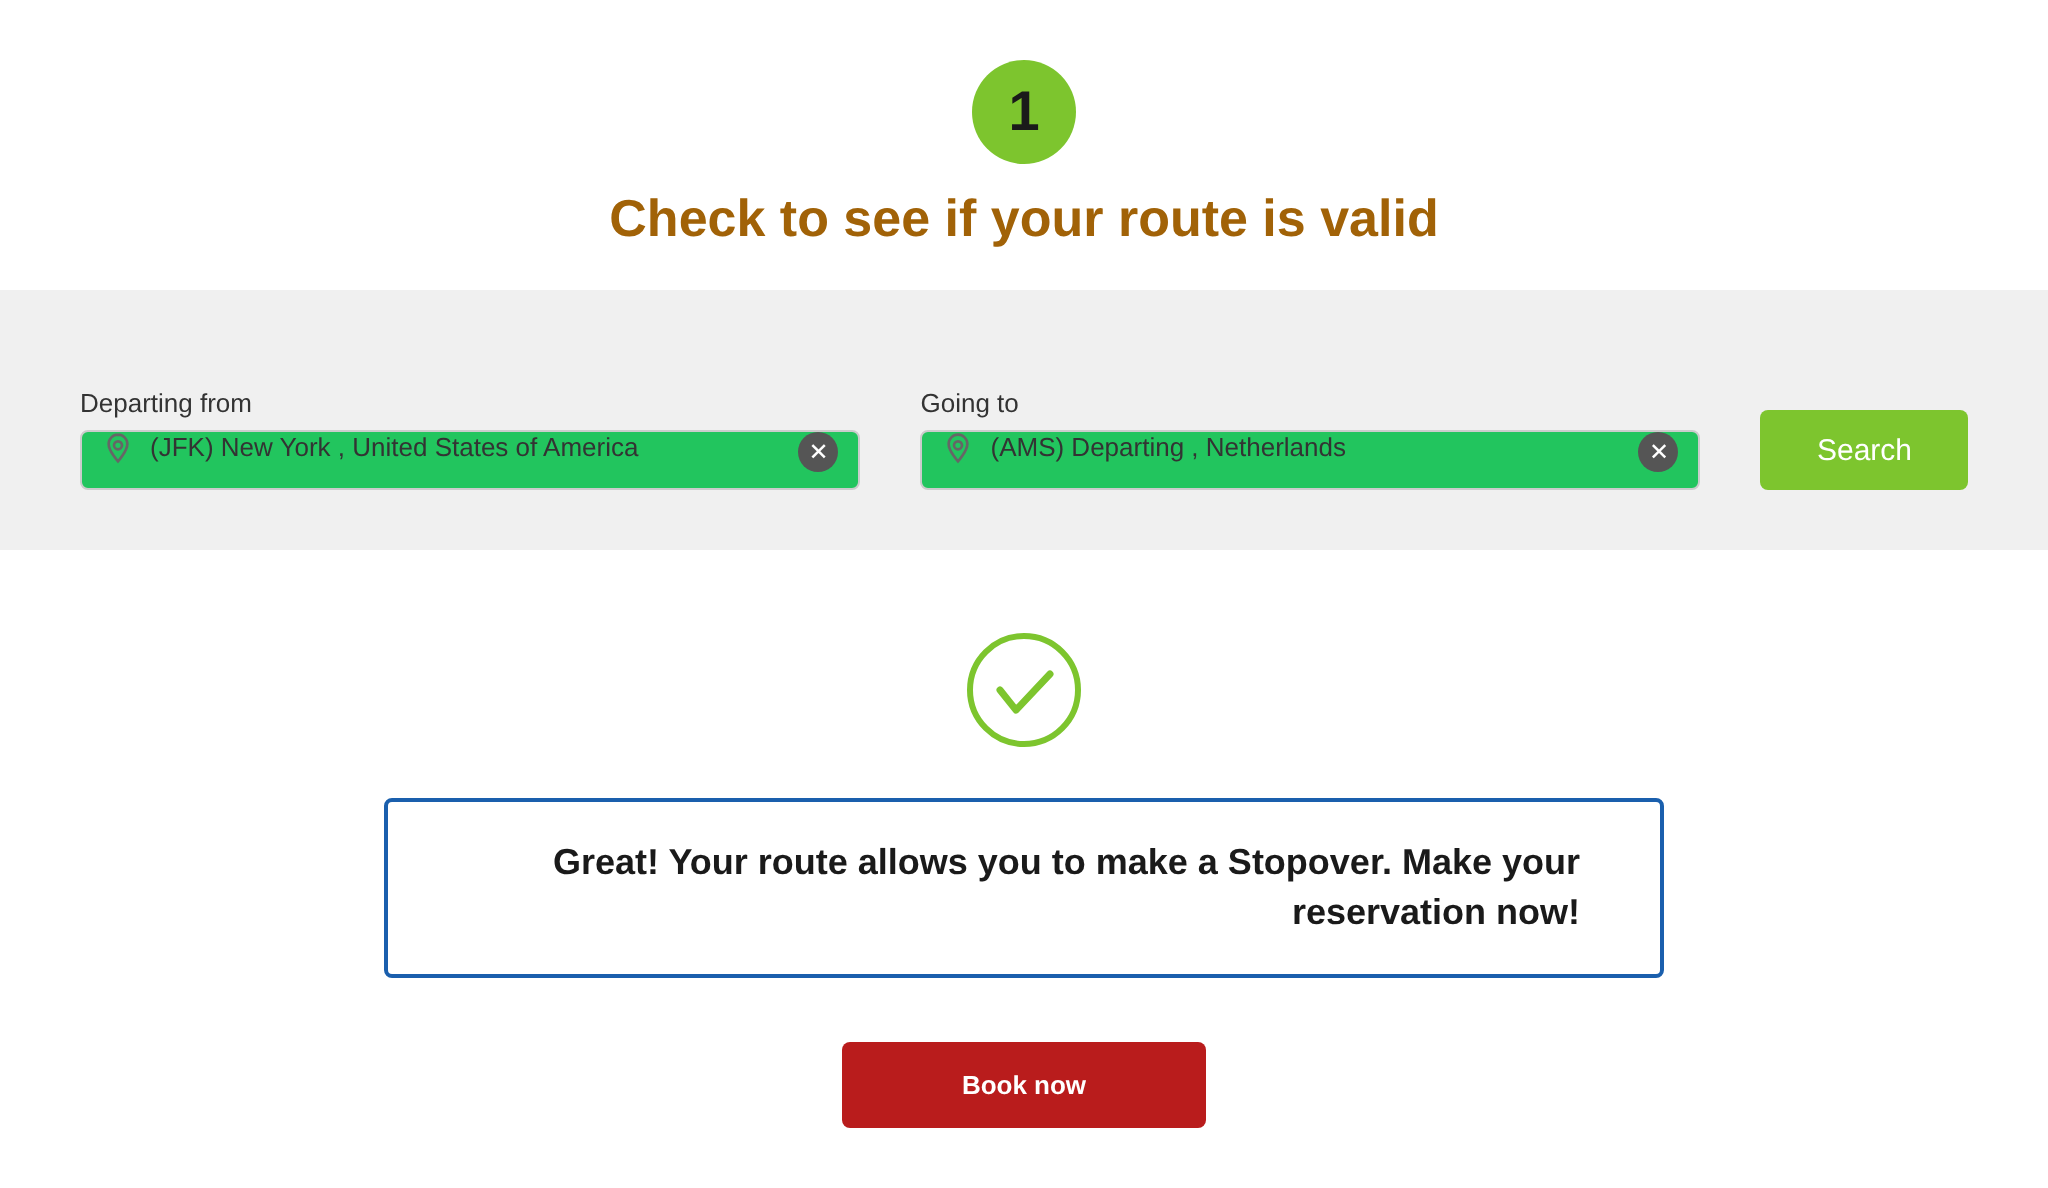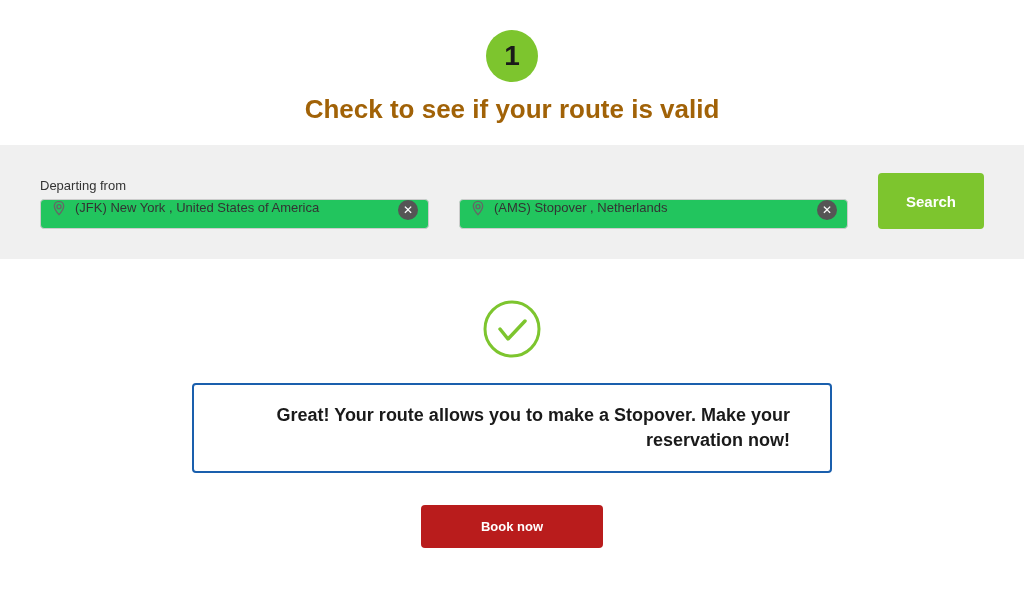--- a/index.html
+++ b/index.html
@@ -121,23 +121,24 @@
       padding-bottom: 0;
     }
 
     .search-button {
       background: #7dc52e;
       color: #fff;
       border: none;
       border-radius: 4px;
       padding: 10px 28px;
       font-size: 15px;
-      font-weight: bold;
+      font-weight: normal;
       cursor: pointer;
-      height: 56px;
+      height: 40px;
+      margin-top: 32px;
     }
 
     
     .result-section {
       background: #fff;
       margin: 0;
       padding: 40px 20px 40px;
       display: flex;
       flex-direction: column;
       align-items: center;
@@ -208,28 +209,29 @@
               <circle cx="12" cy="10" r="3"></circle>
               <path d="M12 2C8.13 2 5 5.13 5 9c0 5.25 7 13 7 13s7-7.75 7-13c0-3.87-3.13-7-7-7z"></path>
             </svg>
           </span>
           <span class="input-text">(JFK) New York , United States of America</span>
           <div class="clear-icon">✕</div>
         </div>
       </div>
 
       <div class="field-group">
+        <label class="field-label">Going to</label>
         <div class="input-wrapper">
           <span class="location-icon">
             <svg width="16" height="16" viewBox="0 0 24 24" fill="none" stroke="#666" stroke-width="2">
               <circle cx="12" cy="10" r="3"></circle>
               <path d="M12 2C8.13 2 5 5.13 5 9c0 5.25 7 13 7 13s7-7.75 7-13c0-3.87-3.13-7-7-7z"></path>
             </svg>
           </span>
-          <span class="input-text">(AMS) Stopover , Netherlands</span>
+          <span class="input-text">(AMS) Departing , Netherlands</span>
           <div class="clear-icon">✕</div>
         </div>
       </div>
 
       <div class="search-btn-wrapper">
         <button class="search-button">Search</button>
       </div>
 
     </div>
   </div>

